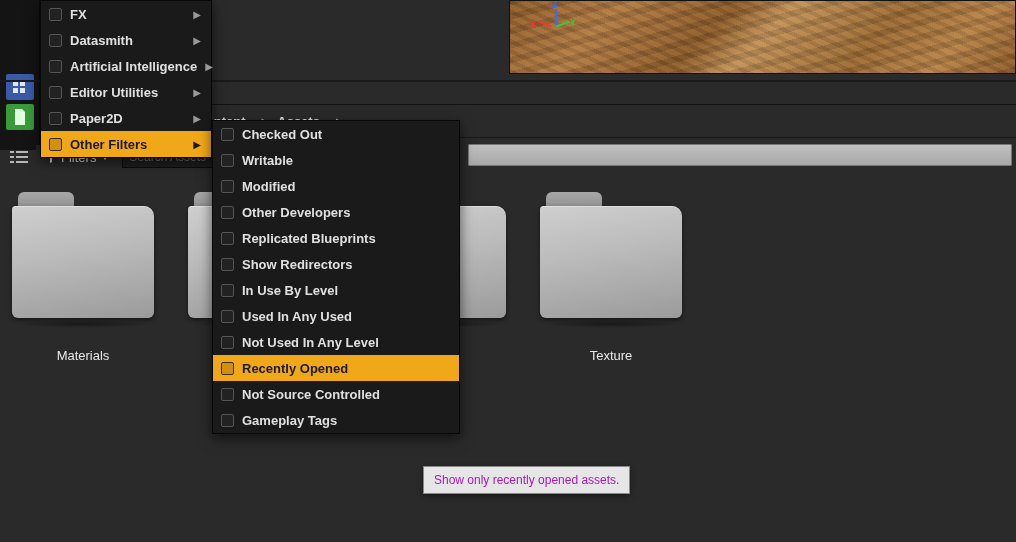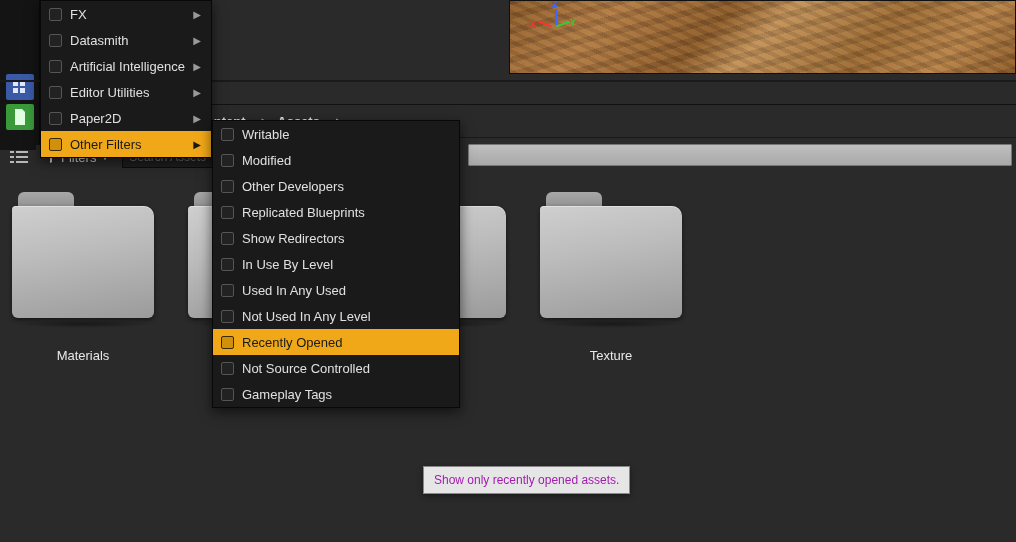--- a/index.html
+++ b/index.html
@@ -130,21 +130,21 @@
   }
   .menu-row.highlight { background:#f0a818; color:#1a1a1a; }
   .menu-row.highlight .chk { border-color:#3a2a00; }
   .menu-row.highlight .sub-caret { color:#1a1a1a; }
   .chk {
     width:13px; height:13px; border:1px solid #555; background:#222; flex:0 0 auto;
     border-radius:2px;
   }
   .menu-row.highlight .chk { background:#d0900a; }
   .sub-caret { margin-left:auto; color:#999; font-size:10px; }
-  .menu-label { flex:1 1 auto; }
+  .menu-label { flex:1 1 auto;font-weight:bold; }
 
   .menu1 { left:40px; top:0; width:172px; }
   .menu2 { left:212px; top:120px; width:248px; }
 
   
   .tooltip {
     position:absolute; left:423px; top:466px;
     background:#e6e6e6; color:#a21caf; font-size:12px;
     border:1px solid #888; padding:6px 10px;
     box-shadow: 0 2px 6px rgba(0,0,0,0.4);
@@ -301,20 +301,24 @@
     <div class="menu-row highlight">
       <span class="chk"></span>
       <span class="menu-label">Other Filters</span>
       <span class="sub-caret">▶</span>
     </div>
   </div>
 
   <div class="menu menu2">
     <div class="menu-row">
         <span class="chk"></span>
+        <span class="menu-label">Checked Out</span>
+      </div>
+    <div class="menu-row">
+        <span class="chk"></span>
         <span class="menu-label">Writable</span>
       </div>
     <div class="menu-row">
         <span class="chk"></span>
         <span class="menu-label">Modified</span>
       </div>
     <div class="menu-row">
         <span class="chk"></span>
         <span class="menu-label">Other Developers</span>
       </div>

